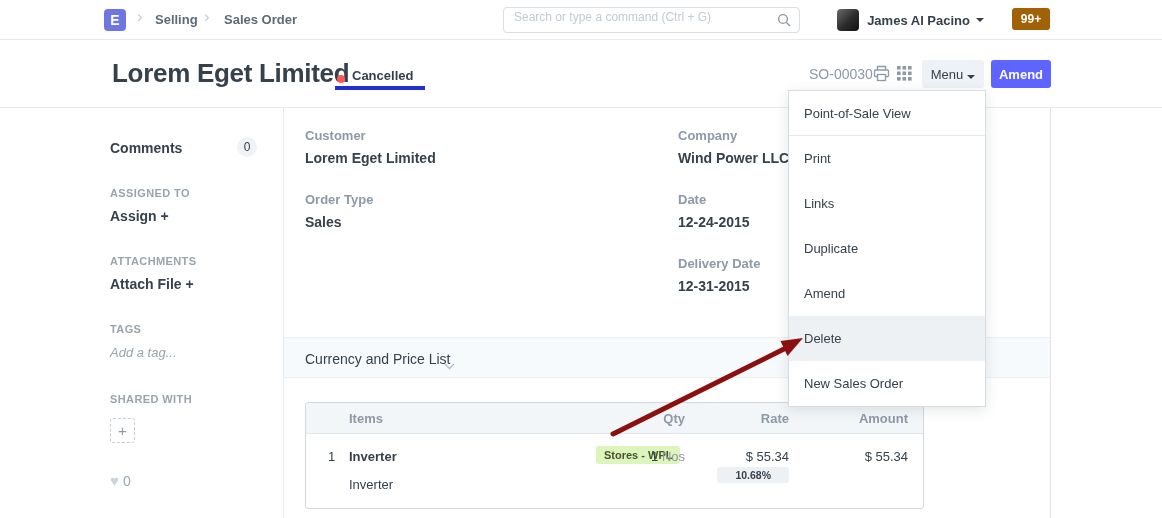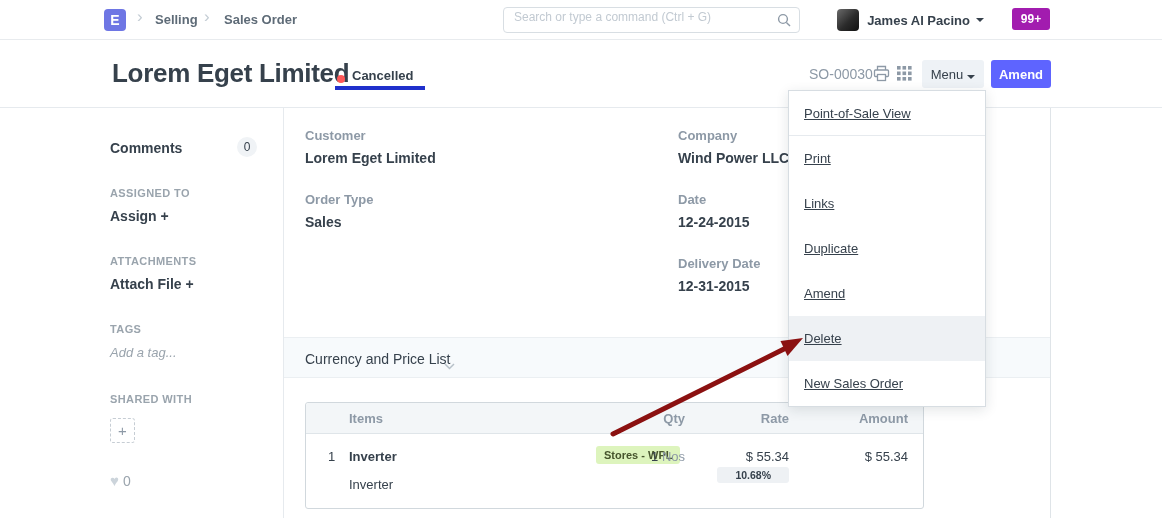--- a/index.html
+++ b/index.html
@@ -13,21 +13,21 @@
   .crumb-sep { position:absolute; top:7px; font-size:17px; color:#c3ccd4; font-weight:400; }
   .crumb { position:absolute; top:12px; font-size:13px; font-weight:bold; color:#5e6b77; cursor:pointer; white-space:nowrap; }
   .searchbox { position:absolute; left:503px; top:7px; width:297px; height:26px; border:1px solid #d8dee3; border-radius:4px; background:#fff; }
   .searchbox input { position:absolute; left:10px; top:1px; width:255px; height:16px; border:none; outline:none; font-size:12px; color:#6d28d9; font-family:"Liberation Sans", sans-serif; }
   .searchbox input::placeholder { color:#c2cad2; }
   .search-icon { position:absolute; right:8px; top:5px; }
   .user-area { position:absolute; right:178px; top:8px; height:24px; display:flex; align-items:center; cursor:pointer; }
   .avatar { width:22px; height:22px; border-radius:4px; background:linear-gradient(135deg,#6b6b6b 0%,#2b2b2b 55%,#111 100%); margin-right:8px; }
   .user-name { font-size:13px; font-weight:bold; color:#36414c; margin-right:6px; white-space:nowrap; }
   .caret { display:inline-block; width:0; height:0; border-left:4px solid transparent; border-right:4px solid transparent; border-top:4px solid #36414c; }
-  .notif-badge { position:absolute; right:112px; top:8px; height:22px; min-width:38px; background:#a21caf; border-radius:3px; color:#fff; font-size:12px; font-weight:bold; text-align:center; line-height:22px; cursor:pointer;margin-left:36px; }
+  .notif-badge { position:absolute; right:112px; top:8px; height:22px; min-width:38px; background:#a16207; border-radius:3px; color:#fff; font-size:12px; font-weight:bold; text-align:center; line-height:22px; cursor:pointer;margin-left:36px; }
 
   
   .titlebar { position:absolute; left:0; top:40px; width:1162px; height:68px; background:#fff; border-bottom:1px solid #e6eaee; z-index:5; }
   .page-title { position:absolute; left:112px; top:18px; font-size:26px; font-weight:bold; color:#36414c; letter-spacing:-0.3px; }
   .status-ind { position:absolute; left:337px; top:28px; display:flex; align-items:flex-end; }
   .status-dot { width:8px; height:8px; border-radius:50%; background:#ff5858; margin-right:7px; }
   .status-text { font-size:13px; font-weight:bold; color:#36414c; }
   .status-underline { position:absolute; left:335px; top:46px; width:90px; height:4px; background:#2030cc; }
   .doc-id { position:absolute; left:809px; top:26px; font-size:14px; color:#8d99a6; }
   .print-icon { position:absolute; left:873px; top:25px; cursor:pointer; }
@@ -72,21 +72,21 @@
   .row-desc { position:absolute; left:43px; top:74px; font-size:13px; color:#36414c; }
   .wh-badge { position:absolute; left:290px; top:43px; background:#ddf4bd; border-radius:3px; padding:3px 8px; font-size:11px; font-weight:bold; color:#46542c; }
   .row-qty  { position:absolute; right:238px; top:46px; font-size:13px; color:#36414c; text-align:right; }
   .row-qty .uom { color:#8d99a6; }
   .row-rate { position:absolute; right:134px; top:46px; font-size:13px; color:#36414c; }
   .margin-badge { position:absolute; right:134px; top:64px; background:#eef1f4; border-radius:3px; padding:2px 18px; font-size:10.5px; font-weight:bold; color:#36414c; }
   .row-amt  { position:absolute; right:15px; top:46px; font-size:13px; color:#36414c; }
 
   
   .dropdown { position:absolute; left:788px; top:90px; width:198px; background:#fff; border:1px solid #d7dde2; box-shadow:0 3px 12px rgba(25,39,52,0.12); z-index:20; }
-  .dd-item { position:relative; height:45px; line-height:45px; padding-left:15px; font-size:13px; color:#36414c; cursor:pointer; background:#fff;text-decoration:underline; }
+  .dd-item { position:relative; height:45px; line-height:45px; padding-left:15px; font-size:13px; color:#36414c; cursor:pointer; background:#fff; }
   .dd-item.first { border-bottom:1px solid #e6eaee; }
   .dd-item.hl { background:#eef1f4; }
 
   
   .anno { position:absolute; left:0; top:0; width:1162px; height:518px; pointer-events:none; z-index:30; }
 </style>
 </head>
 <body>
 
 <div class="page">

